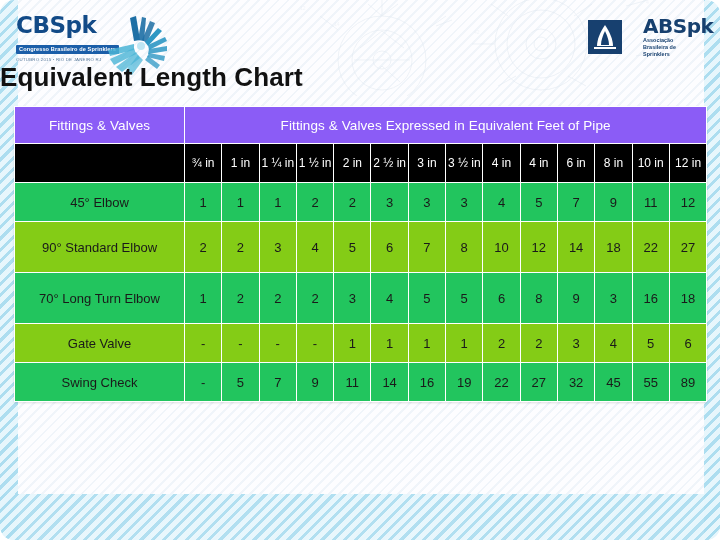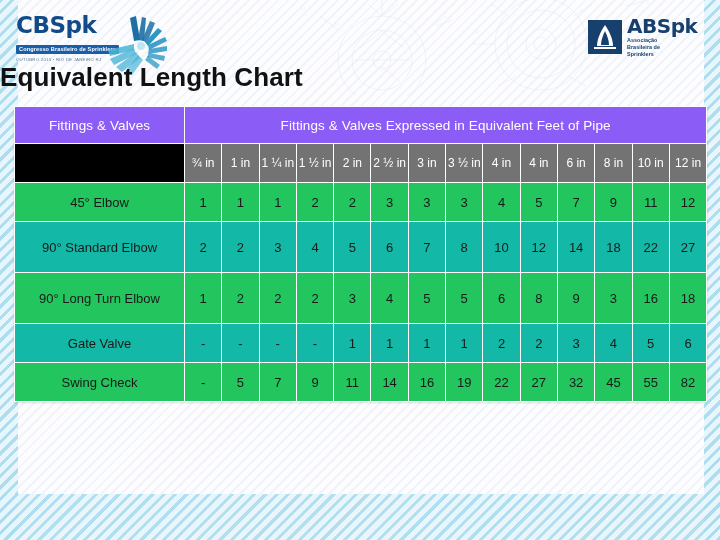--- a/index.html
+++ b/index.html
@@ -15,20 +15,21 @@
     background: #ffffff;
     position: relative;
   }
 
   
   #slide {
     position: absolute;
     inset: 0;
     background: #fdfdff;
     overflow: hidden;
+    border-radius: 14px;
   }
   
   .bg-hatch {
     position: absolute;
     inset: 0;
     background-image: repeating-linear-gradient(
         -45deg,
         rgba(210,225,238,0.30) 0px,
         rgba(210,225,238,0.30) 2px,
         rgba(255,255,255,0) 2px,
@@ -120,21 +121,21 @@
     left: 78px; top: -4px;
     width: 76px; height: 66px;
   }
 
   #logo-right {
     position: absolute;
     right: 14px; top: 14px;
     width: 118px; height: 46px;
     display: flex;
     align-items: center;
-    gap: 5px;
+    gap: 21px;
   }
   .abspk-mark {
     width: 34px; height: 34px;
     flex: none;
   }
   .abspk-word {
     font-family: "DejaVu Sans", sans-serif;
     font-weight: bold;
     font-size: 20px;
     color: #17406f;
@@ -184,21 +185,21 @@
   .hdr-red {
     background: #8b5cf6;
     color: #ffffff;
     font-size: 13.5px;
     font-weight: bold;
     height: 36px;
     letter-spacing: 0.1px;
   }
   
   .hdr-black {
-    background: #737373;
+    background: #000000;
     color: #ffffff;
     font-size: 12px;
     height: 38px;
     border-color: #ffffff;
     white-space: nowrap;
   }
   .hdr-black-blank {
     background: #000000;
     border-color: #000000;
   }
@@ -207,21 +208,21 @@
     font-size: 13px;
     color: #1a1a1a;
     padding: 3px 4px;
     line-height: 17px;
   }
   .cell-val {
     font-size: 13px;
     color: #1a1a1a;
   }
   tr.shade-a td { background: #22c55e; }
-  tr.shade-b td { background: #14b8a6; }
+  tr.shade-b td { background: #84cc16; }
   tr.r-tall td  { height: 50px; }
   tr.r-short td { height: 38px; }
 </style>
 </head>
 <body>
 
 <div id="slide">
 
   <div class="bg-hatch"></div>
   <div class="bg-hatch-left"></div>
@@ -358,21 +359,21 @@
           <td class="cell-val">7</td>
           <td class="cell-val">8</td>
           <td class="cell-val">10</td>
           <td class="cell-val">12</td>
           <td class="cell-val">14</td>
           <td class="cell-val">18</td>
           <td class="cell-val">22</td>
           <td class="cell-val">27</td>
         </tr>
         <tr class="shade-a r-tall">
-          <td class="row-label">90°  Long Turn Elbow</td>
+          <td class="row-label">70°  Long Turn Elbow</td>
           <td class="cell-val">1</td>
           <td class="cell-val">2</td>
           <td class="cell-val">2</td>
           <td class="cell-val">2</td>
           <td class="cell-val">3</td>
           <td class="cell-val">4</td>
           <td class="cell-val">5</td>
           <td class="cell-val">5</td>
           <td class="cell-val">6</td>
           <td class="cell-val">8</td>
@@ -406,18 +407,18 @@
           <td class="cell-val">9</td>
           <td class="cell-val">11</td>
           <td class="cell-val">14</td>
           <td class="cell-val">16</td>
           <td class="cell-val">19</td>
           <td class="cell-val">22</td>
           <td class="cell-val">27</td>
           <td class="cell-val">32</td>
           <td class="cell-val">45</td>
           <td class="cell-val">55</td>
-          <td class="cell-val">82</td>
+          <td class="cell-val">89</td>
         </tr>
       </tbody>
   </table>
 
 </div>
 
 </body></html>

